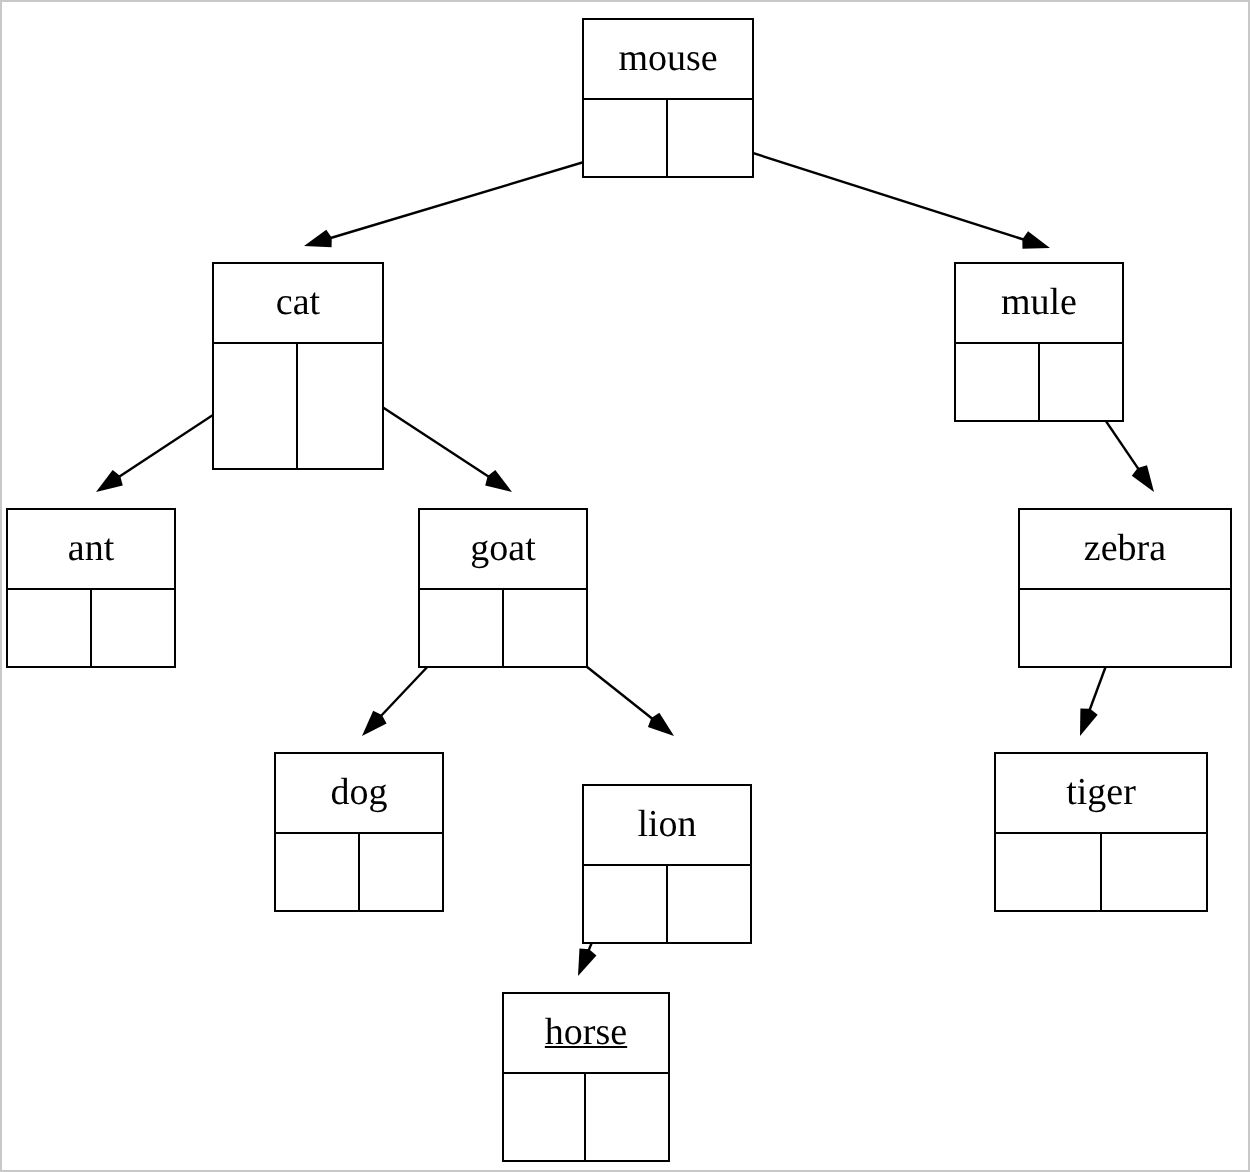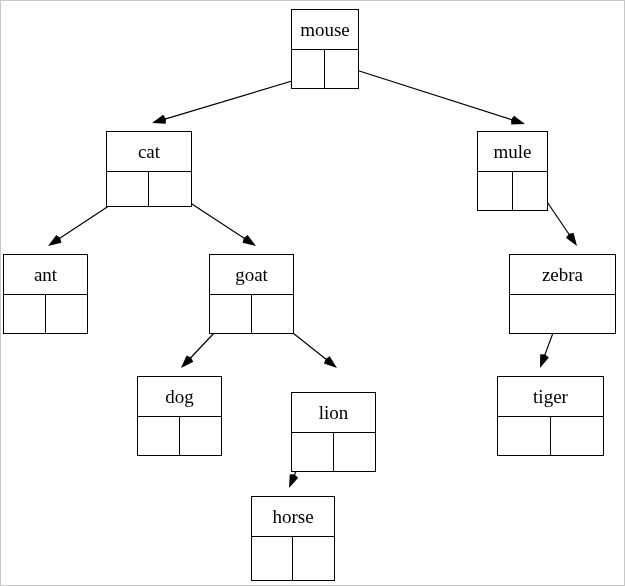--- a/index.html
+++ b/index.html
@@ -96,35 +96,35 @@
       <g>
         <line x1="538" y1="189" x2="570.3849858166274" y2="236.72524225608242" stroke="#000000" stroke-width="1.2"></line>
         <polygon points="576,245 564.8940929994135,236.82572145725857 567.8582294341097,233.00160127131952 572.5068701238176,231.65990840855574" fill="#000000"></polygon>
       </g>
       <g>
         <line x1="559" y1="313" x2="542.473143558236" y2="357.622512392763" stroke="#000000" stroke-width="1.2"></line>
         <polygon points="539,367 539.2014423263778,353.2116200738033 544.0360581594422,353.4026429695063 547.8287309250358,356.4069121473804" fill="#000000"></polygon>
       </g>
     </svg>
   <div id="nodes-layer">
-      <div class="node" style="left: 290px; top: 8px; width: 68px; height: 80px;">
+      <div class="node" style="left: 290px; top: 8px; width: 86px; height: 80px;">
         <div class="node-label">mouse</div>
         <div class="node-ptrs">
           <div class="ptr left"></div>
           <div class="ptr right"></div>
         </div>
       </div>
-      <div class="node" style="left: 105px; top: 130px; width: 86px; height: 76px;">
+      <div class="node" style="left: 105px; top: 130px; width: 86px; height: 104px;">
         <div class="node-label">cat</div>
         <div class="node-ptrs">
           <div class="ptr left"></div>
           <div class="ptr right"></div>
         </div>
       </div>
-      <div class="node" style="left: 476px; top: 130px; width: 71px; height: 80px;">
+      <div class="node" style="left: 476px; top: 130px; width: 85px; height: 80px;">
         <div class="node-label">mule</div>
         <div class="node-ptrs">
           <div class="ptr left"></div>
           <div class="ptr right"></div>
         </div>
       </div>
       <div class="node" style="left: 2px; top: 253px; width: 85px; height: 80px;">
         <div class="node-label">ant</div>
         <div class="node-ptrs">
           <div class="ptr left"></div>
@@ -159,21 +159,21 @@
           <div class="ptr right"></div>
         </div>
       </div>
       <div class="node" style="left: 496px; top: 375px; width: 107px; height: 80px;">
         <div class="node-label">tiger</div>
         <div class="node-ptrs">
           <div class="ptr left"></div>
           <div class="ptr right"></div>
         </div>
       </div>
-      <div class="node" style="left: 250px; top: 495px; width: 84px; height: 85px;">
+      <div class="node" style="left: 250px; top: 495px; width: 84px; height: 85px; text-decoration: underline;">
         <div class="node-label">horse</div>
         <div class="node-ptrs">
           <div class="ptr left"></div>
           <div class="ptr right"></div>
         </div>
       </div>
     </div>
 </div>
 
 </body></html>

